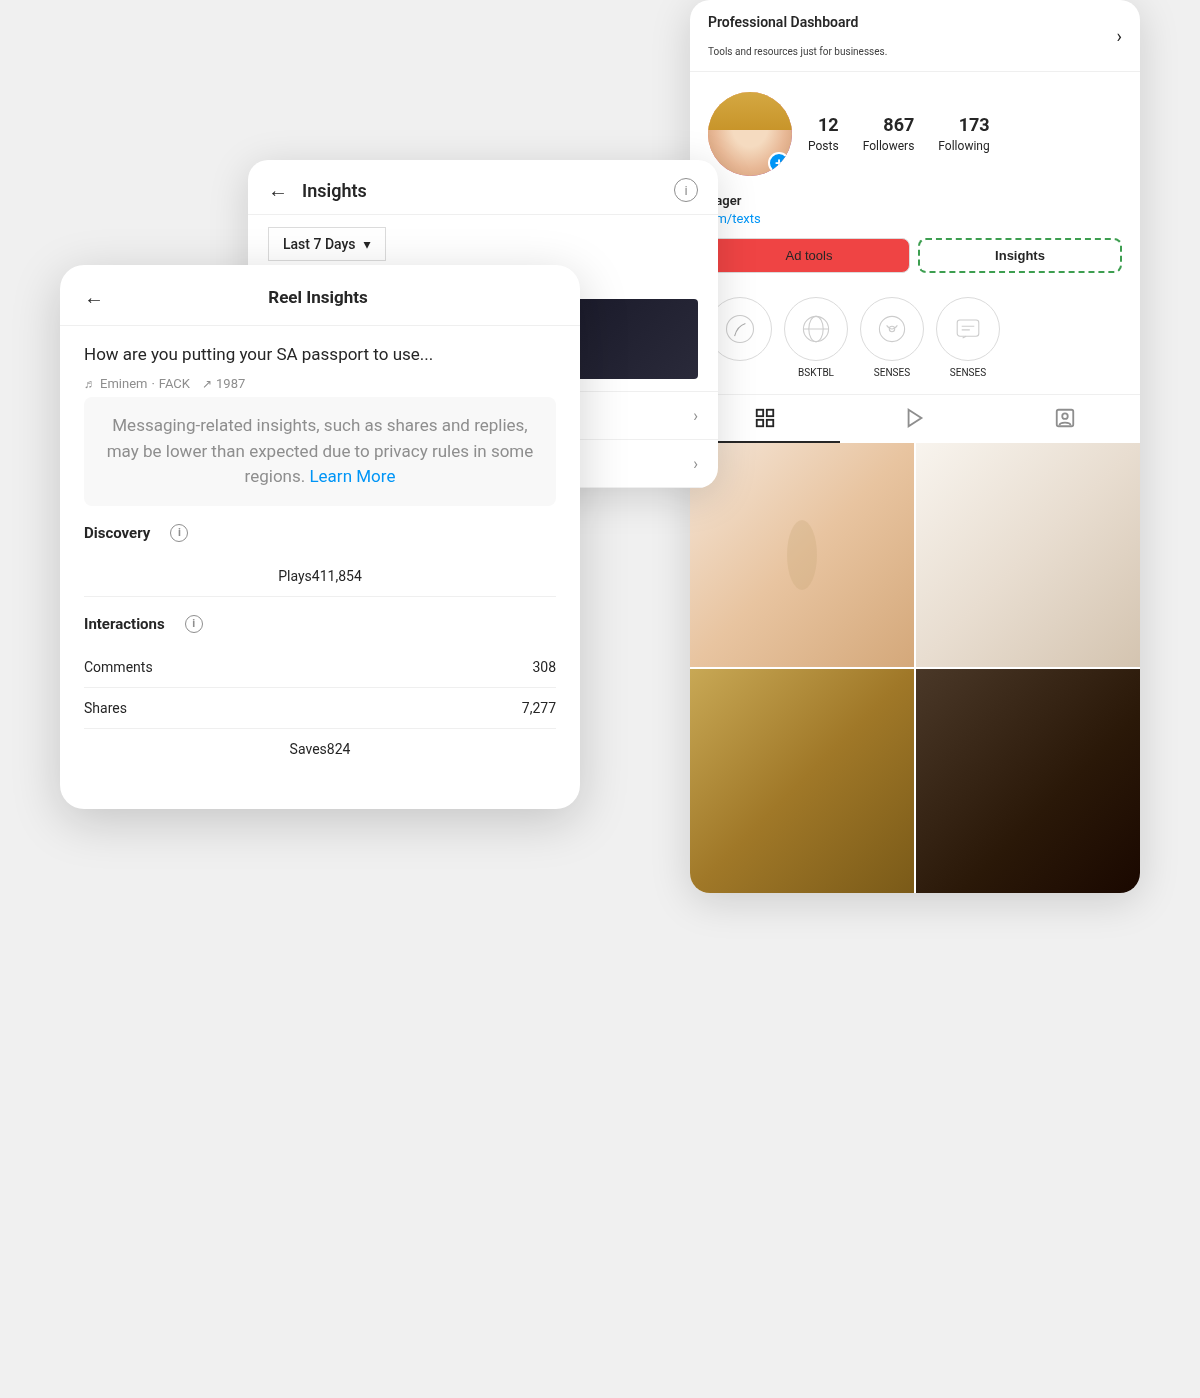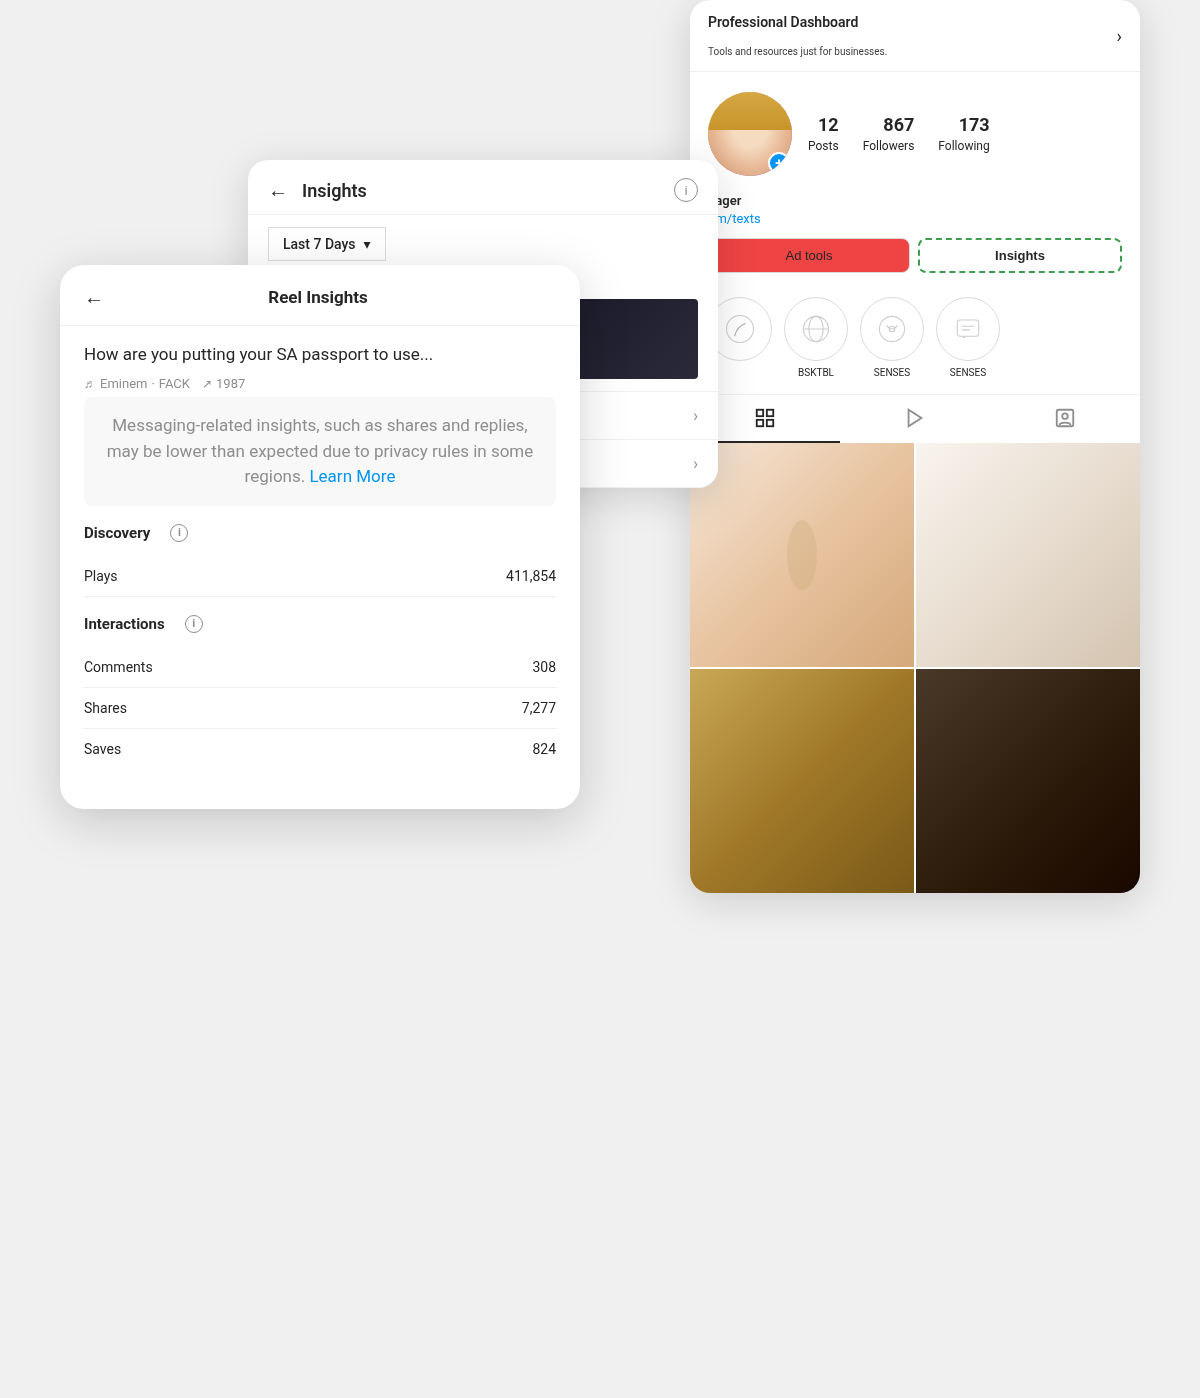--- a/index.html
+++ b/index.html
@@ -449,20 +449,21 @@
 
     .reel-stat-row {
       display: flex;
       justify-content: space-between;
       align-items: center;
       padding: 12px 0;
       border-bottom: 1px solid #efefef;
     }
     .reel-stat-row:last-child {
       border-bottom: none;
+      justify-content: center;
     }
     .reel-stat-label {
       font-size: 14px;
       color: #262626;
     }
     .reel-stat-value {
       font-size: 14px;
       color: #262626;
       font-weight: 400;
     }

